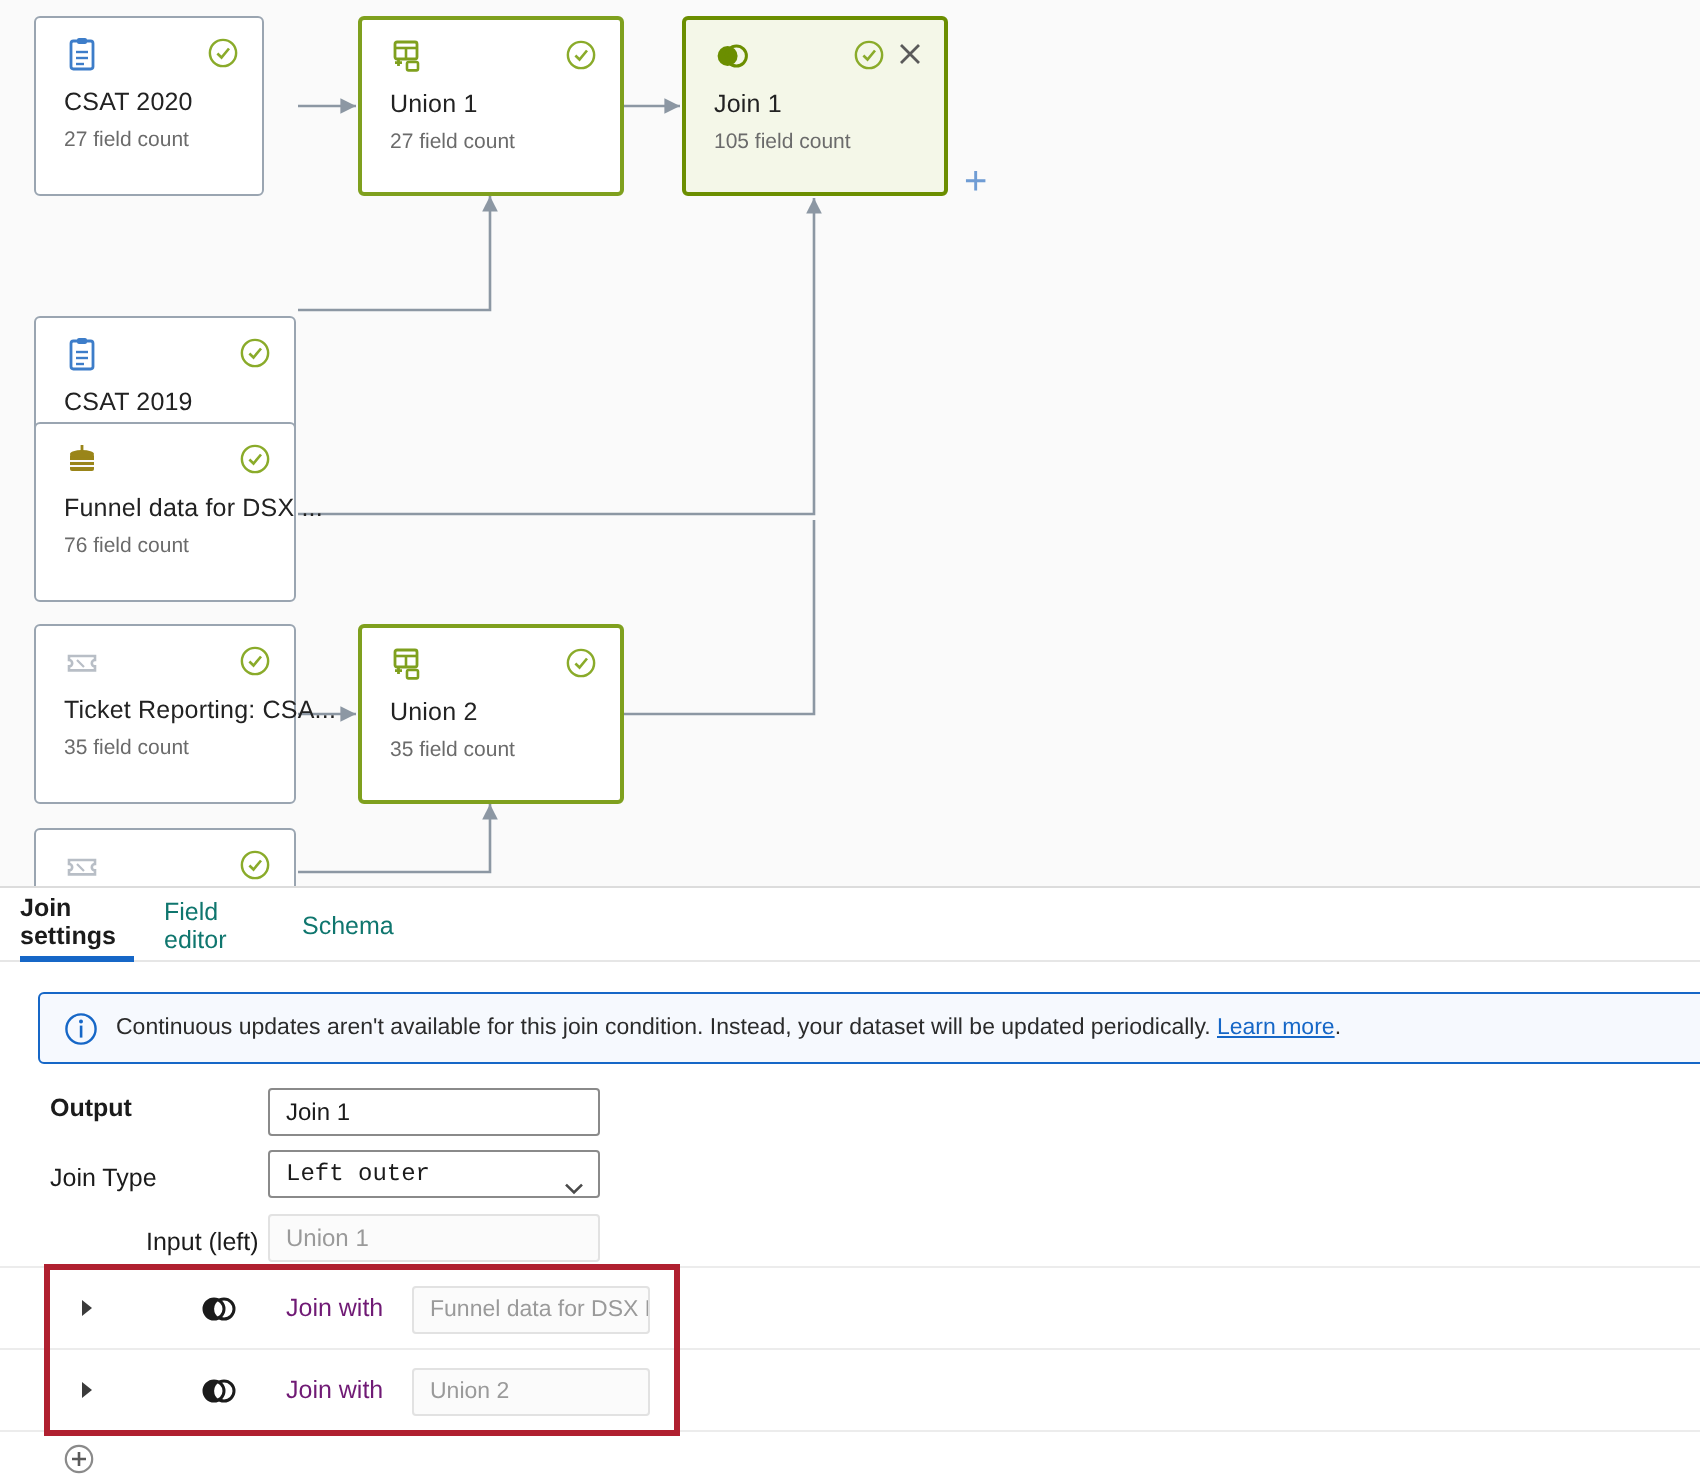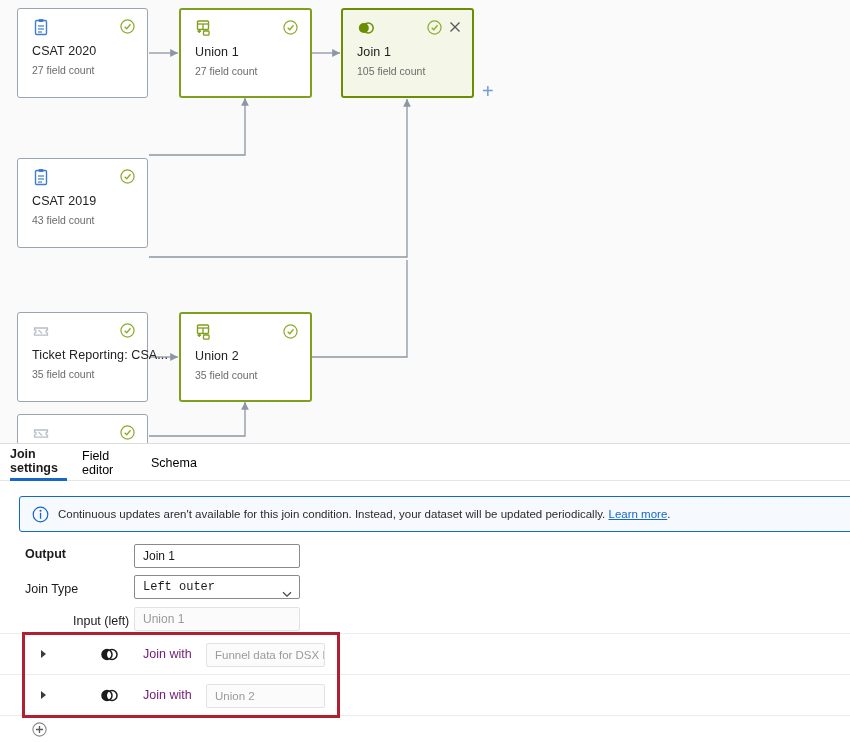--- a/index.html
+++ b/index.html
@@ -64,21 +64,21 @@
     width: 850px; height: 299px;
     background: #ffffff;
     border-top: 1px solid #dcdcdc;
   }
   #tabbar {
     position: absolute; left: 0; top: 0; width: 850px; height: 37px;
     border-bottom: 1px solid #e6e6e6;
   }
   .tab {
     position: absolute; top: 0; height: 37px;
-    font-size: 12.5px; color: #000000;
+    font-size: 12.5px; color: #0f766e;
     display: flex; align-items: center;
     cursor: pointer;
   }
   .tab.active {
     color: #1b1b1b; font-weight: bold;
     border-bottom: 3px solid #1667c7;
   }
 
   #banner {
     position: absolute; left: 19px; top: 52px;
@@ -173,21 +173,21 @@
       <path d="M149,53 L178,53" marker-end="url(#ah)"></path>
       <path d="M149,155 L245,155 L245,98" marker-end="url(#ah)"></path>
       <path d="M312,53 L340,53" marker-end="url(#ah)"></path>
       <path d="M149,257 L407,257 L407,99" marker-end="url(#ah)"></path>
       <path d="M149,357 L178,357" marker-end="url(#ah)"></path>
       <path d="M312,357 L407,357 L407,260"></path>
       <path d="M149,436 L245,436 L245,402" marker-end="url(#ah)"></path>
     </g>
   </svg>
 
-  <div class="node" style="left:17px; top:8px; width:131px; height:90px;">
+  <div class="node" style="left:17px; top:8px; width:115px; height:90px;">
     <span class="node-icon">
       <svg viewBox="0 0 18 18" width="18" height="18">
         <rect x="3.5" y="2.5" width="11" height="14" rx="1.2" fill="none" stroke="#3d7dc9" stroke-width="1.4"></rect>
         <rect x="6.5" y="1" width="5" height="3" rx="1" fill="#3d7dc9"></rect>
         <line x1="6" y1="8" x2="12" y2="8" stroke="#3d7dc9" stroke-width="1.2"></line>
         <line x1="6" y1="11" x2="12" y2="11" stroke="#3d7dc9" stroke-width="1.2"></line>
         <line x1="6" y1="14" x2="10" y2="14" stroke="#3d7dc9" stroke-width="1.2"></line>
       </svg>
     </span>
     <span class="node-status">
@@ -258,20 +258,39 @@
     <span class="node-status">
       <svg viewBox="0 0 16 16" width="15" height="15">
         <circle cx="8" cy="8" r="7" fill="none" stroke="#8aab2a" stroke-width="1.3"></circle>
         <path d="M5 8.3 L7.2 10.4 L11.2 5.6" fill="none" stroke="#8aab2a" stroke-width="1.4"></path>
       </svg>
     </span>
     <div class="node-title">CSAT 2019</div>
     <div class="node-sub">43 field count</div>
   </div>
 
+  <div class="node" style="left:17px; top:211px; width:131px; height:90px;">
+    <span class="node-icon">
+      <svg viewBox="0 0 18 18" width="18" height="18">
+        <rect x="3" y="6" width="12" height="8.5" rx="1" fill="#9a8519"></rect>
+        <ellipse cx="9" cy="6" rx="6" ry="2" fill="#9a8519"></ellipse>
+        <line x1="3" y1="9.5" x2="15" y2="9.5" stroke="#fafafa" stroke-width="1"></line>
+        <line x1="3" y1="12" x2="15" y2="12" stroke="#fafafa" stroke-width="1"></line>
+        <line x1="9" y1="1.5" x2="9" y2="4.5" stroke="#9a8519" stroke-width="1.4"></line>
+      </svg>
+    </span>
+    <span class="node-status">
+      <svg viewBox="0 0 16 16" width="15" height="15">
+        <circle cx="8" cy="8" r="7" fill="none" stroke="#8aab2a" stroke-width="1.3"></circle>
+        <path d="M5 8.3 L7.2 10.4 L11.2 5.6" fill="none" stroke="#8aab2a" stroke-width="1.4"></path>
+      </svg>
+    </span>
+    <div class="node-title">Funnel data for DSX ...</div>
+    <div class="node-sub">76 field count</div>
+  </div>
 
   <div class="node" style="left:17px; top:312px; width:131px; height:90px;">
     <span class="node-icon">
       <svg viewBox="0 0 18 18" width="18" height="18">
         <path d="M2.5 6 h13 v2 a1.6 1.6 0 0 0 0 3.2 v2 h-13 v-2 a1.6 1.6 0 0 0 0-3.2 z" fill="none" stroke="#b8bec6" stroke-width="1.3"></path>
         <line x1="6.5" y1="8" x2="10" y2="11.5" stroke="#b8bec6" stroke-width="1.1"></line>
       </svg>
     </span>
     <span class="node-status">
       <svg viewBox="0 0 16 16" width="15" height="15">

